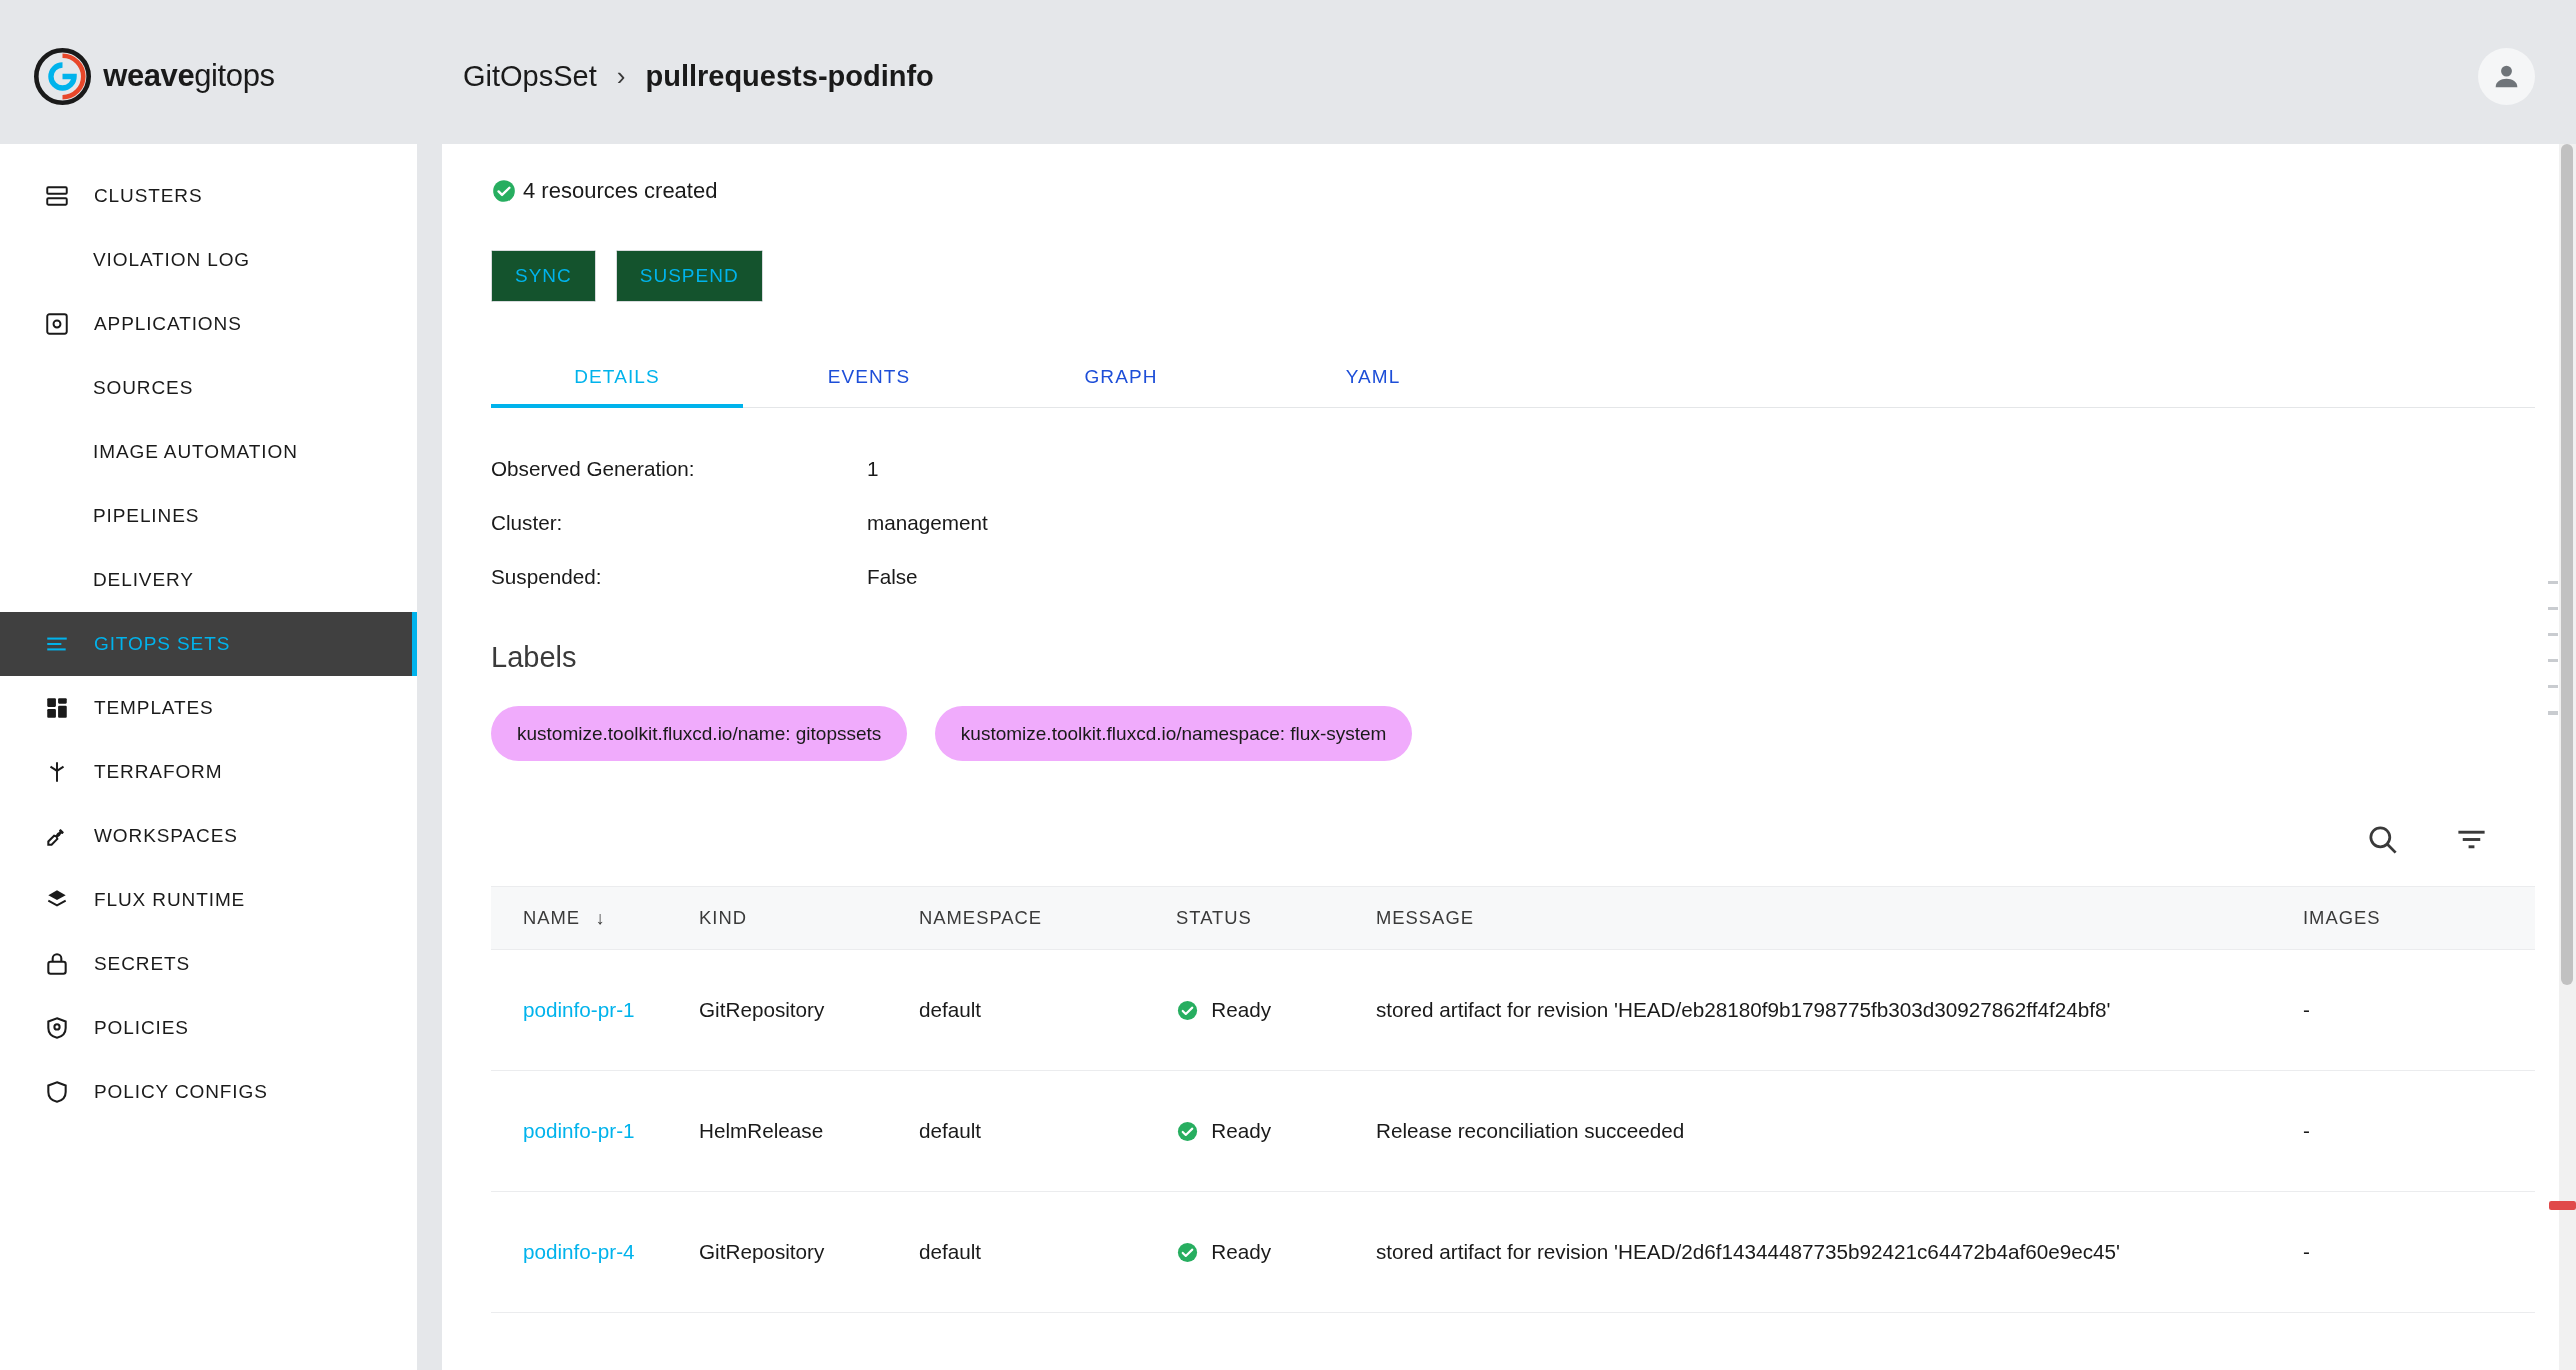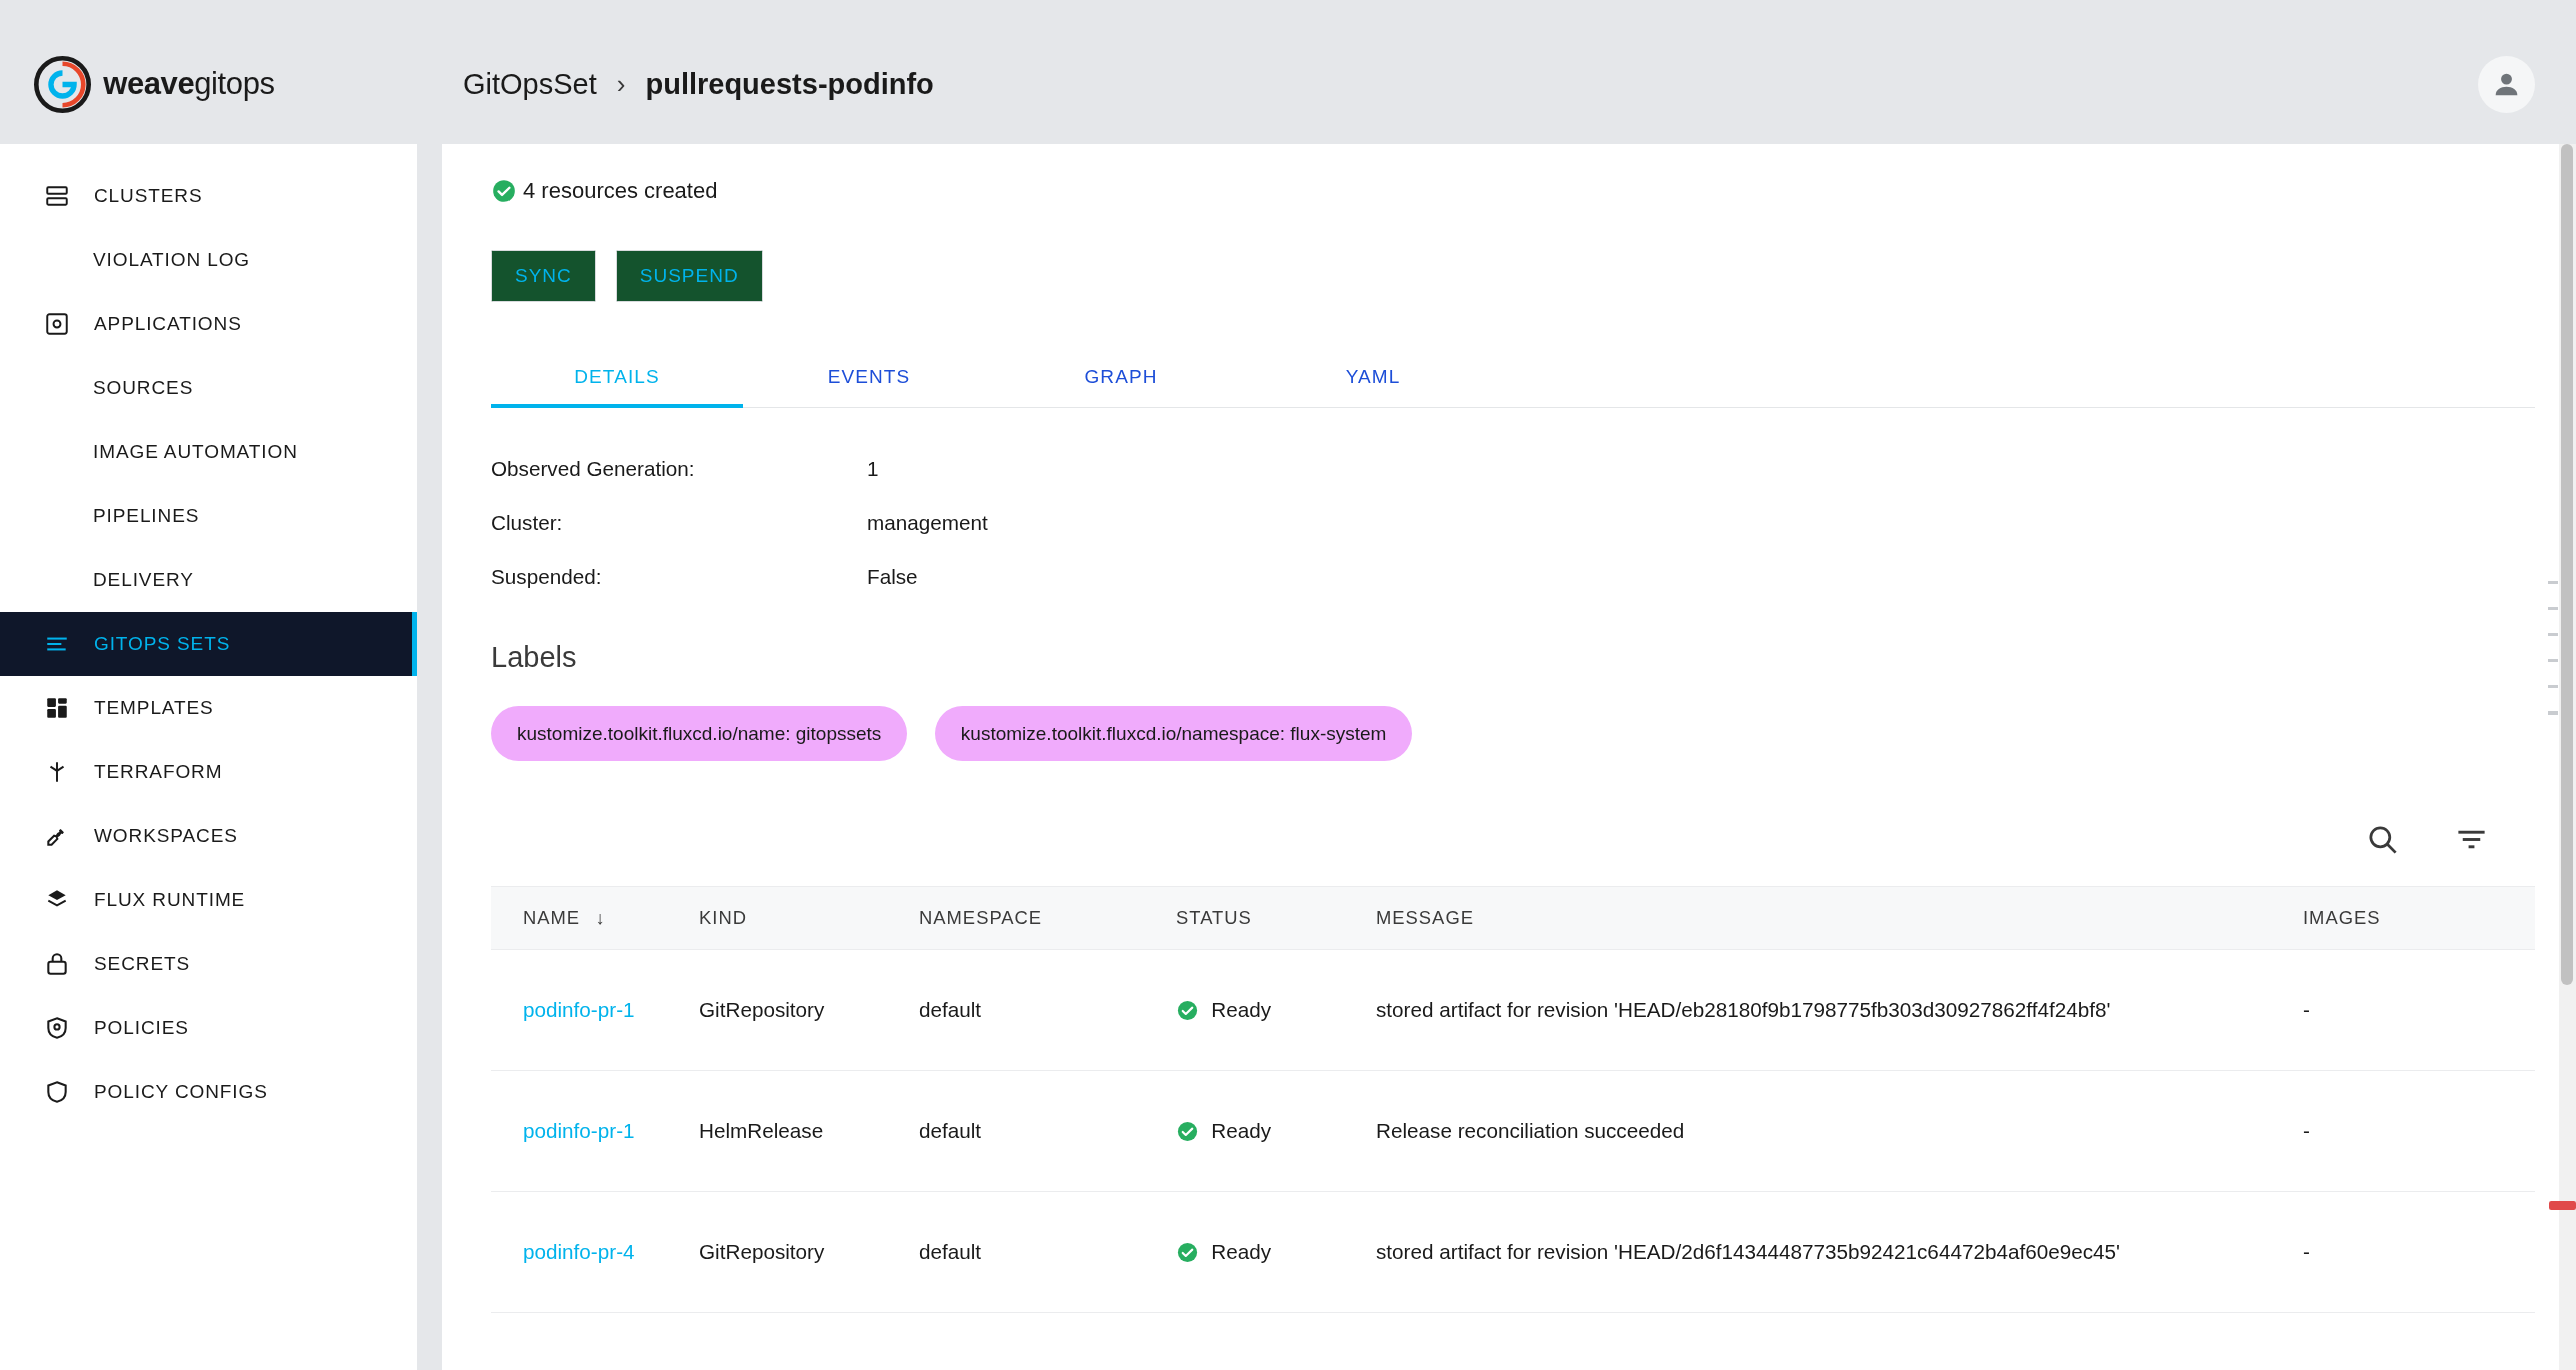--- a/index.html
+++ b/index.html
@@ -10,21 +10,21 @@
     overflow: hidden;
   }
   .app {
     position: relative;
     width: 2576px; height: 1371px;
     background: #e5e7ea;
   }
 
   
   .header {
-    position: absolute; top: 12px; left: 0;
+    position: absolute; top: 4px; left: 0;
     width: 2576px; height: 144px;
     background: #e5e7ea;
     display: flex; align-items: center;
   }
   .logo-wrap {
     width: 417px; height: 144px;
     display: flex; align-items: center;
     padding-left: 34px;
   }
   .logo-mark {
@@ -88,21 +88,21 @@
   .nav-sub {
     display: flex; align-items: center;
     height: 64px;
     padding-left: 93px;
   }
   .nav-sub .lbl {
     font-size: 19px; letter-spacing: 0.9px; color: #1a1a1a;
     text-transform: uppercase;
   }
   .nav-item.selected {
-    background: #0f172a;
+    background: #404040;
   }
   .nav-item.selected::after {
     content: ""; position: absolute; right: 0; top: 0;
     width: 5.4px; height: 100%; background: #00b3ec;
   }
   .nav-item.selected .lbl { color: #00b3ec; }
   .nav-item.selected .ic { color: #00b3ec; }
   .spacer-sm { height: 20px; }
 
   

